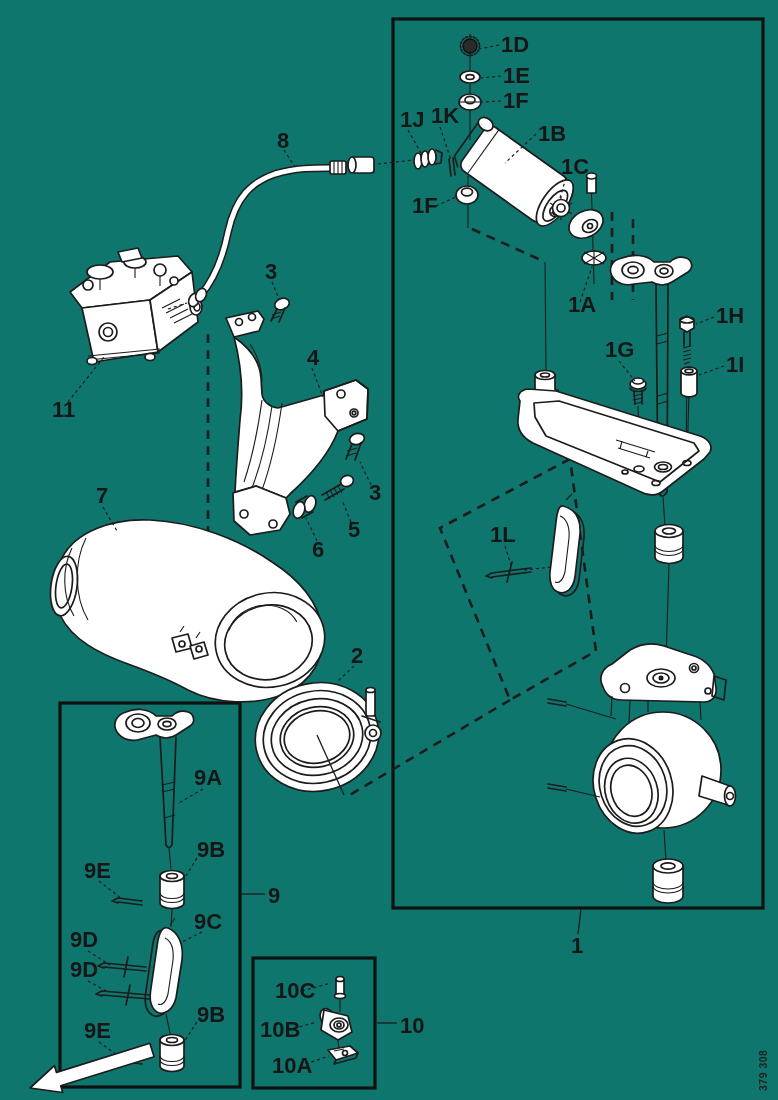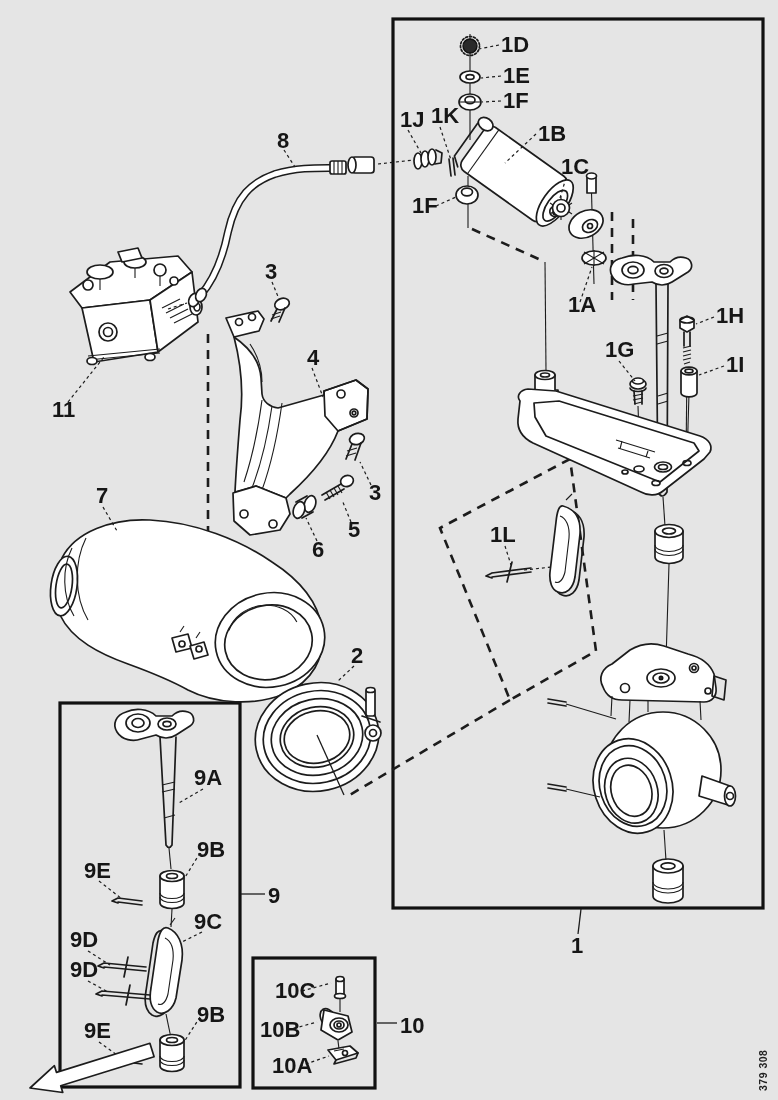--- a/index.html
+++ b/index.html
@@ -1,16 +1,16 @@
 <!DOCTYPE html>
 <html><head>
 <meta charset="utf-8">
 <style>
   html,body{margin:0;padding:0;background:#ffffff;}
-  .stage{width:778px;height:1100px;position:relative;background:#e5e5e5;overflow:hidden;}
+  .stage{width:778px;height:1100px;position:relative;background:#0f766e;overflow:hidden;}
   svg{display:block;}
   .lbl{font-family:"Liberation Sans", sans-serif;font-weight:700;font-size:22px;fill:#161616;}
   .num{font-family:"Liberation Sans", sans-serif;font-weight:600;font-size:10.5px;fill:#222;letter-spacing:.5px;}
   .o{fill:none;stroke:#1c1c1c;stroke-width:1.7;stroke-linecap:round;stroke-linejoin:round;}
   .w{fill:#ffffff;stroke:#1c1c1c;stroke-width:1.7;stroke-linecap:round;stroke-linejoin:round;}
   .thin{fill:none;stroke:#1c1c1c;stroke-width:1.1;}
   .box{fill:none;stroke:#111;stroke-width:3.2;}
   .leader{fill:none;stroke:#1c1c1c;stroke-width:1.2;stroke-dasharray:3 3;}
   .conn{fill:none;stroke:#1c1c1c;stroke-width:1.3;}
   .dash{fill:none;stroke:#1c1c1c;stroke-width:2.6;stroke-dasharray:9 7;}

